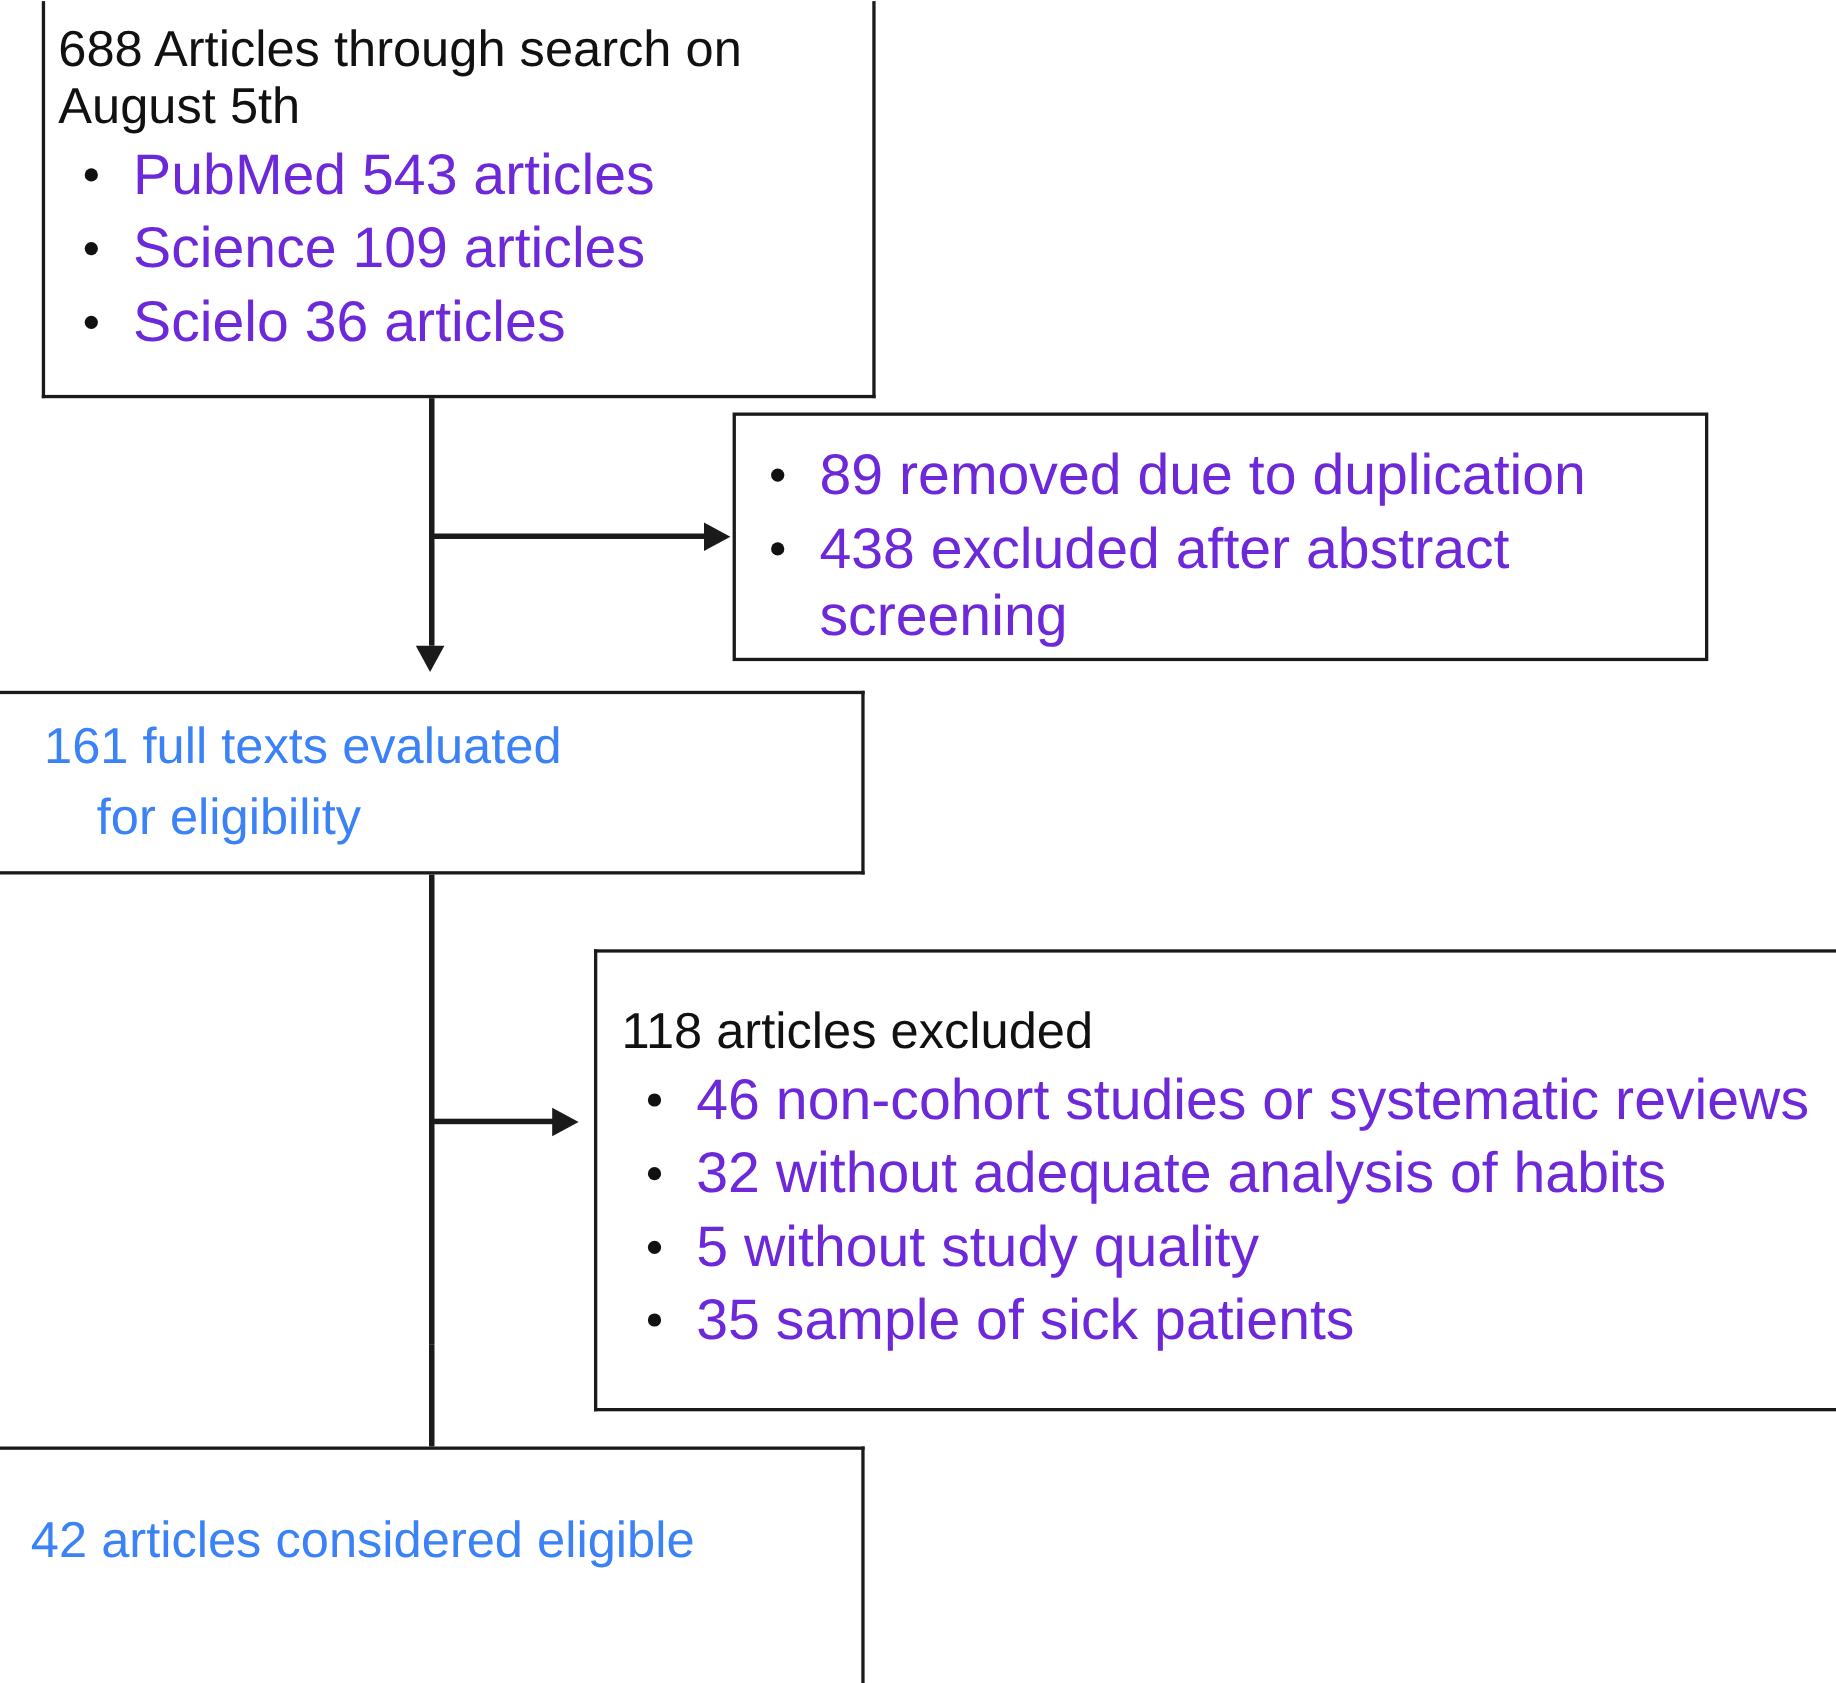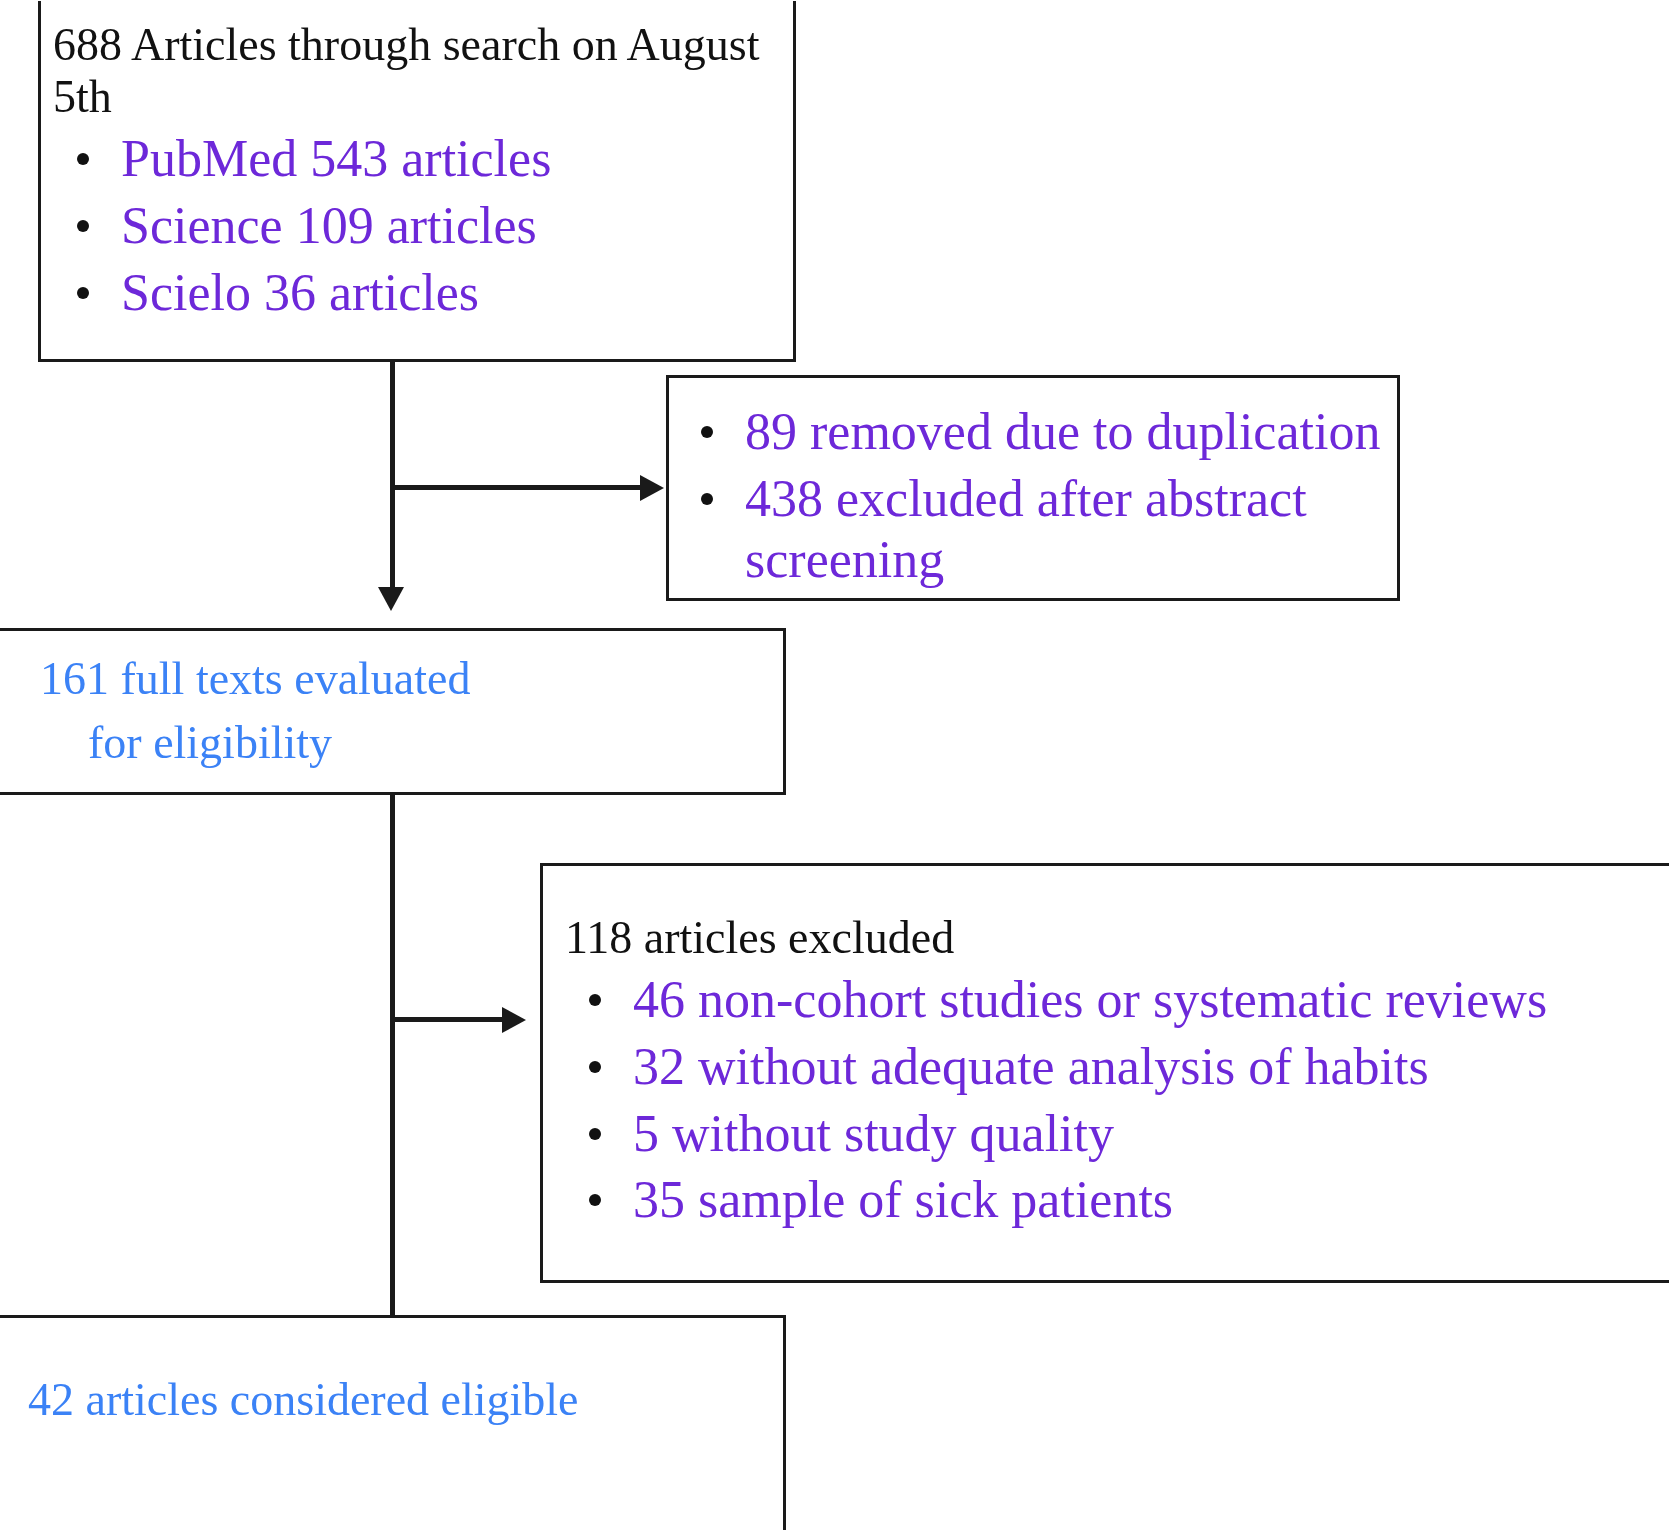--- a/index.html
+++ b/index.html
@@ -6,21 +6,21 @@
     margin: 0;
     padding: 0;
     background: #ffffff;
   }
   #page {
     position: relative;
     width: 1669px;
     height: 1530px;
     background: #ffffff;
     overflow: hidden;
-    font-family: Liberation Serif, serif;
+    font-family: Liberation Sans, sans-serif;
     color: #111111;
   }
 
   .flow-box {
     position: absolute;
     border: 3px solid #1a1a1a;
     background: #ffffff;
     box-sizing: border-box;
   }
 
@@ -69,21 +69,21 @@
     width: 758px; height: 361px;
     border-top: none;
   }
   #box-sources .inner {
     padding: 18px 0 0 12px;
   }
 
   
   #box-screen-excl {
     left: 666px; top: 375px;
-    width: 734px; height: 226px;
+    width: 887px; height: 226px;
   }
   #box-screen-excl .inner { padding: 18px 0 0 8px; }
   #box-screen-excl li { white-space: normal; }
 
   
   #box-fulltext {
     left: 0px; top: 628px;
     width: 786px; height: 167px;
     border-left: none;
   }

